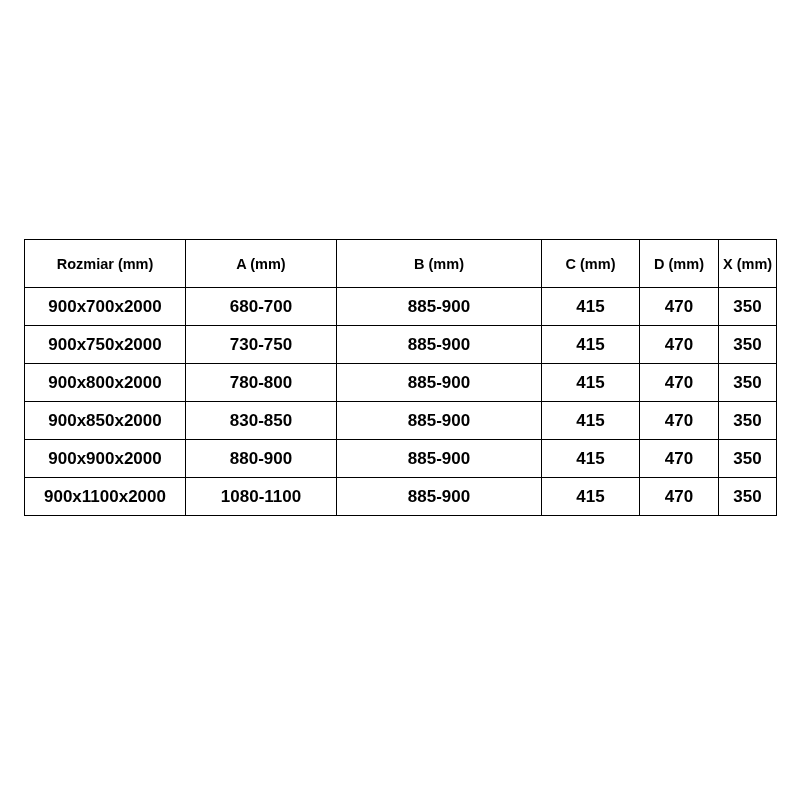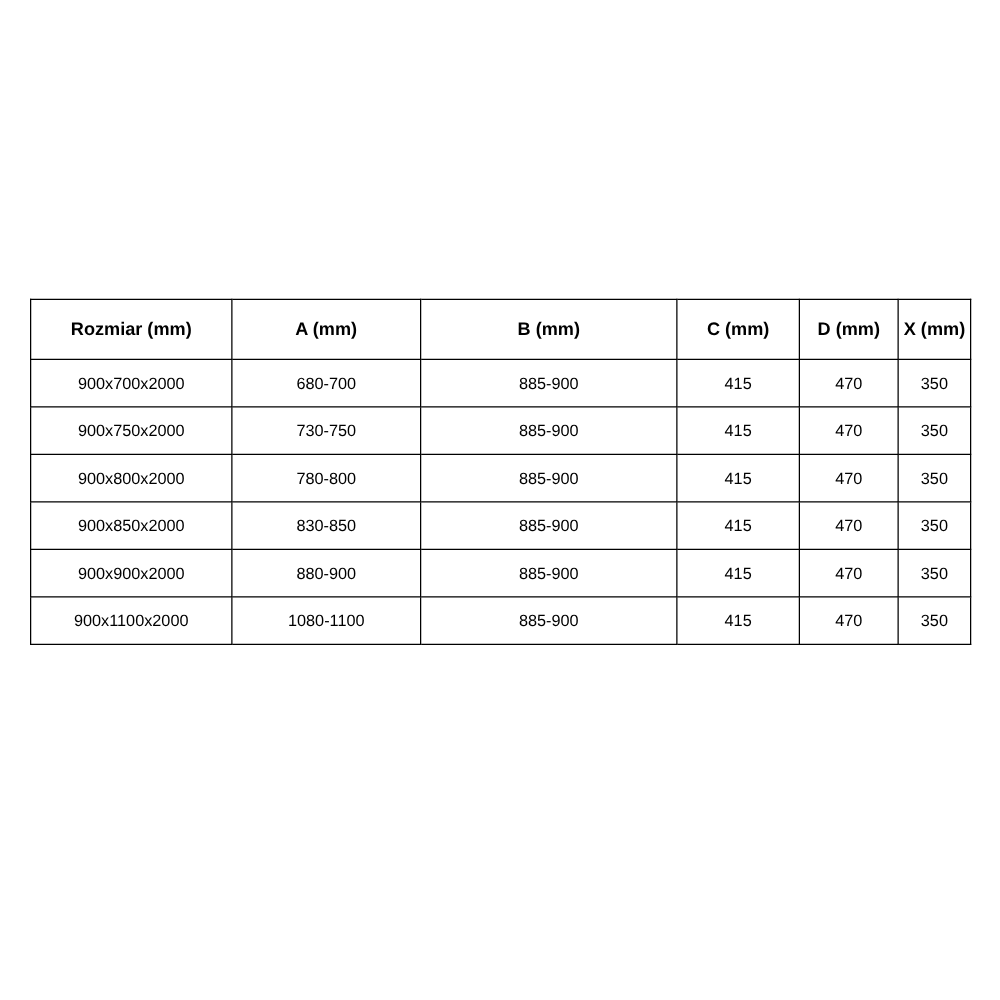--- a/index.html
+++ b/index.html
@@ -31,22 +31,22 @@
     width: 752px;
     table-layout: fixed;
   }
   table.spec th,
   table.spec td {
     border: 1px solid #000000;
     height: 37px;
     padding: 0 4px;
     text-align: center;
     vertical-align: middle;
-    font-size: 13px;
-    font-weight: normal;
+    font-size: 17px;
+    font-weight: bold;
     color: #000000;
     overflow: hidden;
     white-space: nowrap;
   }
   table.spec th {
     font-size: 14.5px;
     font-weight: bold;
     height: 47px;
   }
   

